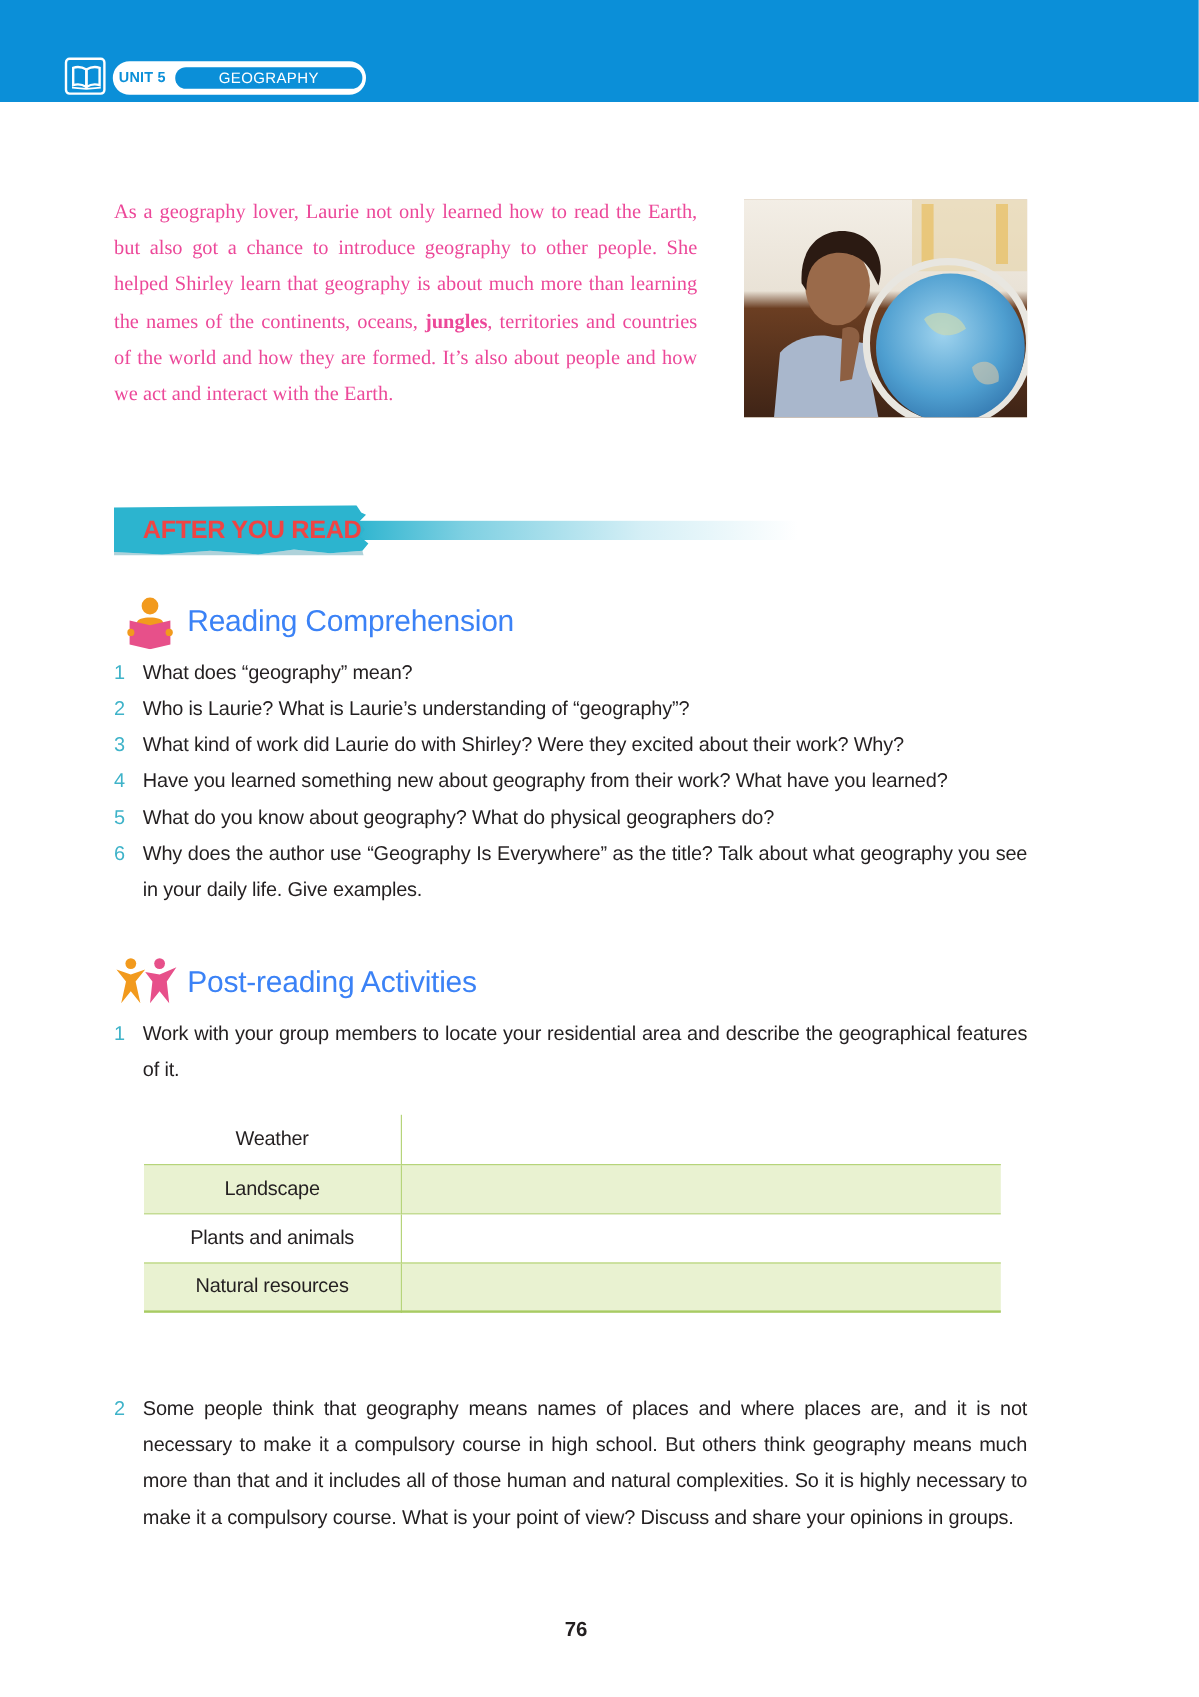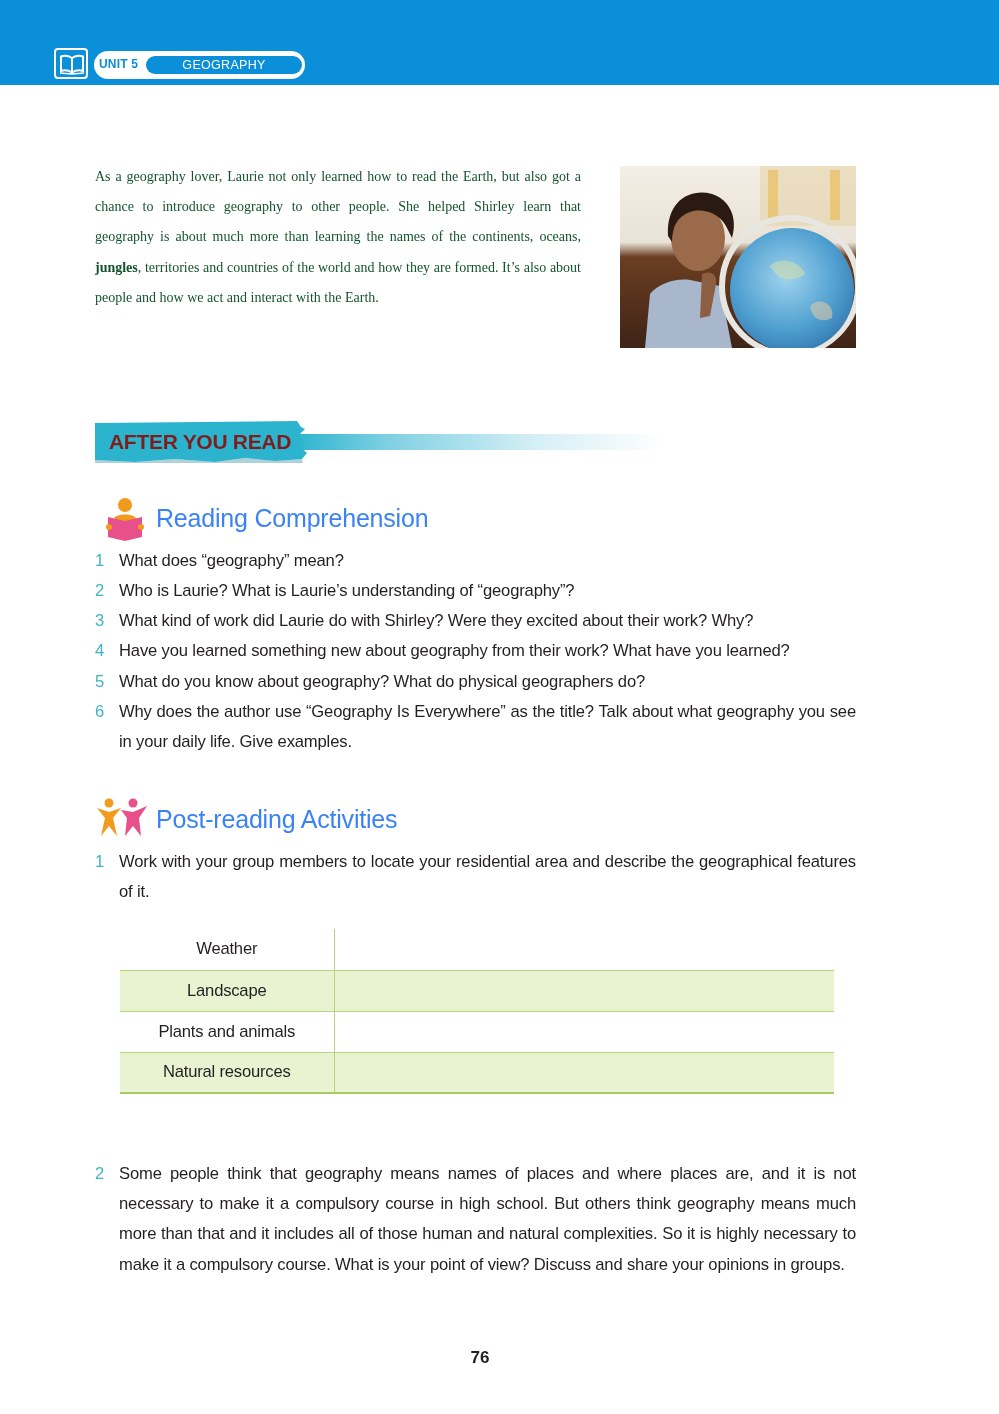--- a/index.html
+++ b/index.html
@@ -6,28 +6,28 @@
   html, body { width: 999px; height: 1414px; background: #ffffff; overflow: hidden; }
   body { position: relative; font-family: "Liberation Sans", sans-serif; color: #231f20; }
 
   .topbar { position: absolute; left: 0; top: 0; width: 999px; height: 85px; background: #0b8fd8; }
   .book-icon { position: absolute; left: 54px; top: 48px; width: 34px; height: 31px; border: 2px solid #ffffff; border-radius: 4px; }
   .book-icon svg { position: absolute; left: 3px; top: 4px; }
   .unit-pill { position: absolute; left: 94px; top: 51px; width: 211px; height: 28px; background: #ffffff; border-radius: 14px; }
   .unit-label { position: absolute; left: 5px; top: 6px; font-size: 12px; font-weight: bold; color: #0b8fd8; letter-spacing: 0.2px; }
   .unit-name { position: absolute; left: 52px; top: 5px; width: 156px; height: 18px; background: #0b8fd8; border-radius: 9px; color: #ffffff; font-size: 12.5px; text-align: center; line-height: 18px; letter-spacing: 0.3px; }
 
-  .intro { position: absolute; left: 95px; top: 162px; width: 486px; font-family: "Liberation Serif", serif; font-size: 14px; line-height: 30.2px; text-align: justify; color: #14532d; }
+  .intro { position: absolute; left: 95px; top: 162px; width: 486px; font-family: "Liberation Serif", serif; font-size: 17px; line-height: 30.2px; text-align: justify; color: #ec4899; }
   .intro b { font-weight: bold; }
   .photo { position: absolute; left: 620px; top: 166px; width: 236px; height: 182px; overflow: hidden; background: #d9c7b2; }
 
   .ayr { position: absolute; left: 95px; top: 421px; width: 570px; height: 44px; }
   .ayr-tail { position: absolute; left: 200px; top: 13px; width: 370px; height: 16px; background: linear-gradient(to right, #2cb4cf 0%, #7fd0e2 25%, #d5eff6 65%, rgba(255,255,255,0) 100%); }
   .ayr-tag { position: absolute; left: 0; top: 0; width: 215px; height: 42px; }
-  .ayr-text { position: absolute; left: 14px; top: 9px; font-size: 21px; font-weight: bold; color: #7f1d1d; letter-spacing: -0.3px; }
+  .ayr-text { position: absolute; left: 24px; top: 9px; font-size: 21px; font-weight: bold; color: #ef4444; letter-spacing: -0.3px; }
 
   .sec-head { position: absolute; font-size: 25px; color: #3b82f6; letter-spacing: -0.2px; }
   .sec-icon { position: absolute; }
 
   .q { position: absolute; left: 95px; font-size: 16.6px; line-height: 30.2px; color: #231f20; letter-spacing: -0.15px; }
   .q .num { position: absolute; left: 0; top: 0; color: #3fb3c9; }
   .q .txt { position: absolute; left: 24px; top: 0; width: 737px; text-align: justify; }
 
   .feat-table { position: absolute; left: 120px; top: 929px; width: 714px; border-collapse: collapse; }
   .feat-table td { height: 41px; font-size: 16.6px; text-align: center; vertical-align: middle; letter-spacing: -0.2px; }

